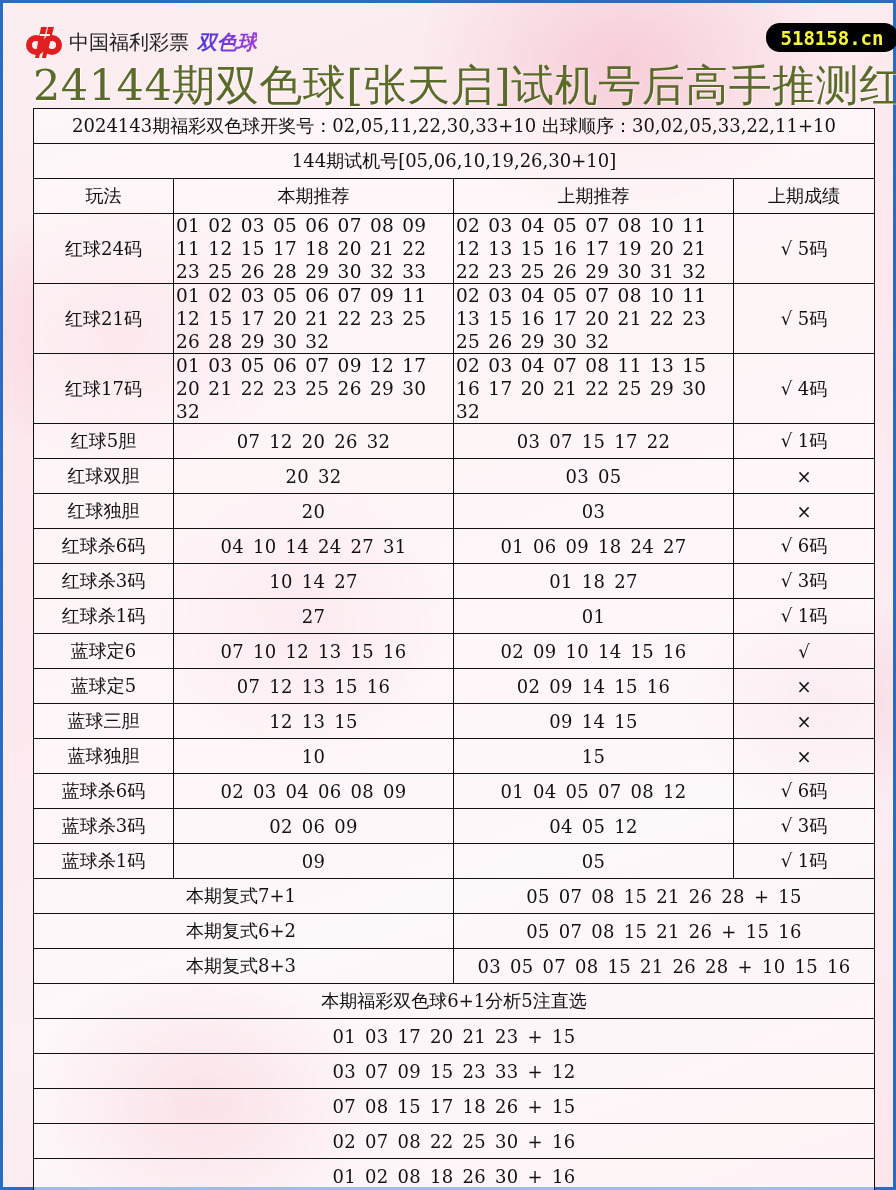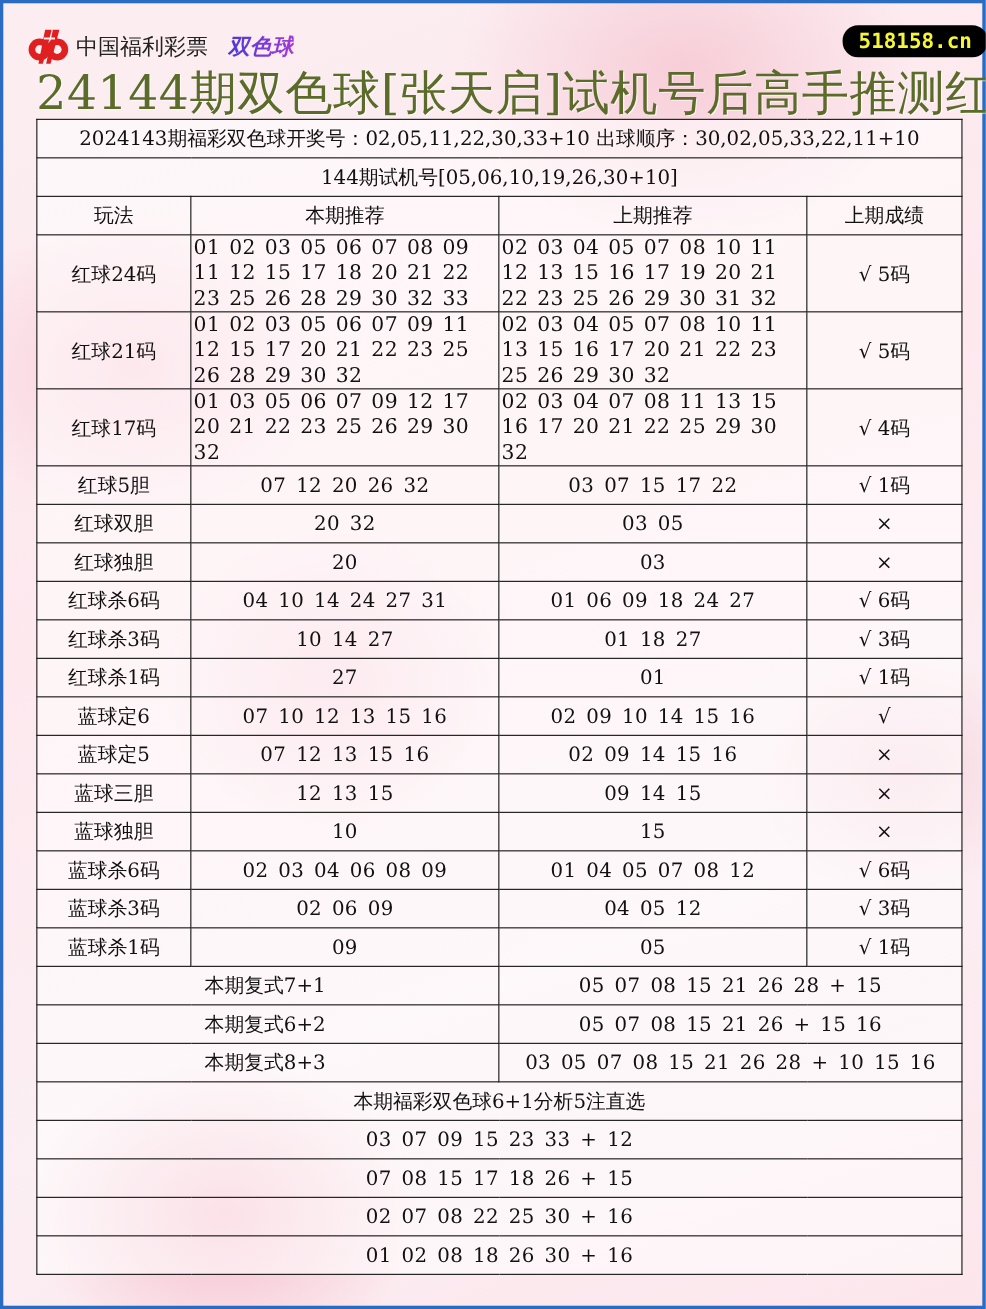--- a/index.html
+++ b/index.html
@@ -16,21 +16,21 @@
       radial-gradient(ellipse 300px 220px at 620px 60px, rgba(240,160,180,0.40), transparent 70%),
       radial-gradient(ellipse 220px 200px at 300px 620px, rgba(245,175,195,0.40), transparent 70%),
       radial-gradient(ellipse 250px 200px at 200px 1100px, rgba(235,120,150,0.40), transparent 70%),
       radial-gradient(ellipse 200px 160px at 820px 700px, rgba(240,170,190,0.35), transparent 70%),
       radial-gradient(ellipse 160px 120px at 1080px 1020px, rgba(200,180,220,0.35), transparent 70%),
       linear-gradient(160deg, #fbeef1 0%, #fde8ee 40%, #fbeff3 70%, #fce6ec 100%);
   }
   .logo { position: absolute; left: 20px; top: 22px; height: 34px; display: flex; align-items: center; }
   .logo-mark { width: 42px; height: 34px; position: relative; }
   .logo-text { font-family: "DejaVu Sans", "Liberation Sans", sans-serif; font-weight: normal; font-size: 20px; color: #222; margin-left: 4px; letter-spacing: 0px; }
-  .logo-text2 { font-family: "DejaVu Sans", "Liberation Sans", sans-serif; font-weight: bold; font-style: italic; font-size: 20px; margin-left: 18px;
+  .logo-text2 { font-family: "DejaVu Sans", "Liberation Sans", sans-serif; font-weight: bold; font-style: italic; font-size: 20px; margin-left: 8px;
     background: linear-gradient(90deg, #4a3ad8, #a03ad8); -webkit-background-clip: text; background-clip: text; color: transparent; }
   .site-badge {
     position: absolute; left: 763px; top: 20px; width: 132px; height: 29px;
     background: #000; color: #f5f53c; font-family: "DejaVu Sans Mono", "Liberation Mono", monospace;
     font-size: 19px; font-weight: bold; display: flex; align-items: center; justify-content: center; border-radius: 14px;
   }
   .title {
     position: absolute; left: 30px; top: 60px; width: 840px; height: 44px;
     font-size: 43px; color: #5a6b2a; line-height: 44px; white-space: nowrap;
     text-shadow: 1px 1px 0 rgba(255,255,255,0.6);
@@ -209,20 +209,23 @@
       </tr>
       <tr>
         <td colspan="2" class="fushi-label">本期复式8+3</td>
         <td colspan="2" class="nums">03 05 07 08 15 21 26 28 + 10 15 16</td>
       </tr>
 
       <tr>
         <td colspan="4">本期福彩双色球6+1分析5注直选</td>
       </tr>
       <tr>
+        <td colspan="4" class="nums">01 03 17 20 21 23 + 15</td>
+      </tr>
+      <tr>
         <td colspan="4" class="nums">03 07 09 15 23 33 + 12</td>
       </tr>
       <tr>
         <td colspan="4" class="nums">07 08 15 17 18 26 + 15</td>
       </tr>
       <tr>
         <td colspan="4" class="nums">02 07 08 22 25 30 + 16</td>
       </tr>
       <tr>
         <td colspan="4" class="nums">01 02 08 18 26 30 + 16</td>

